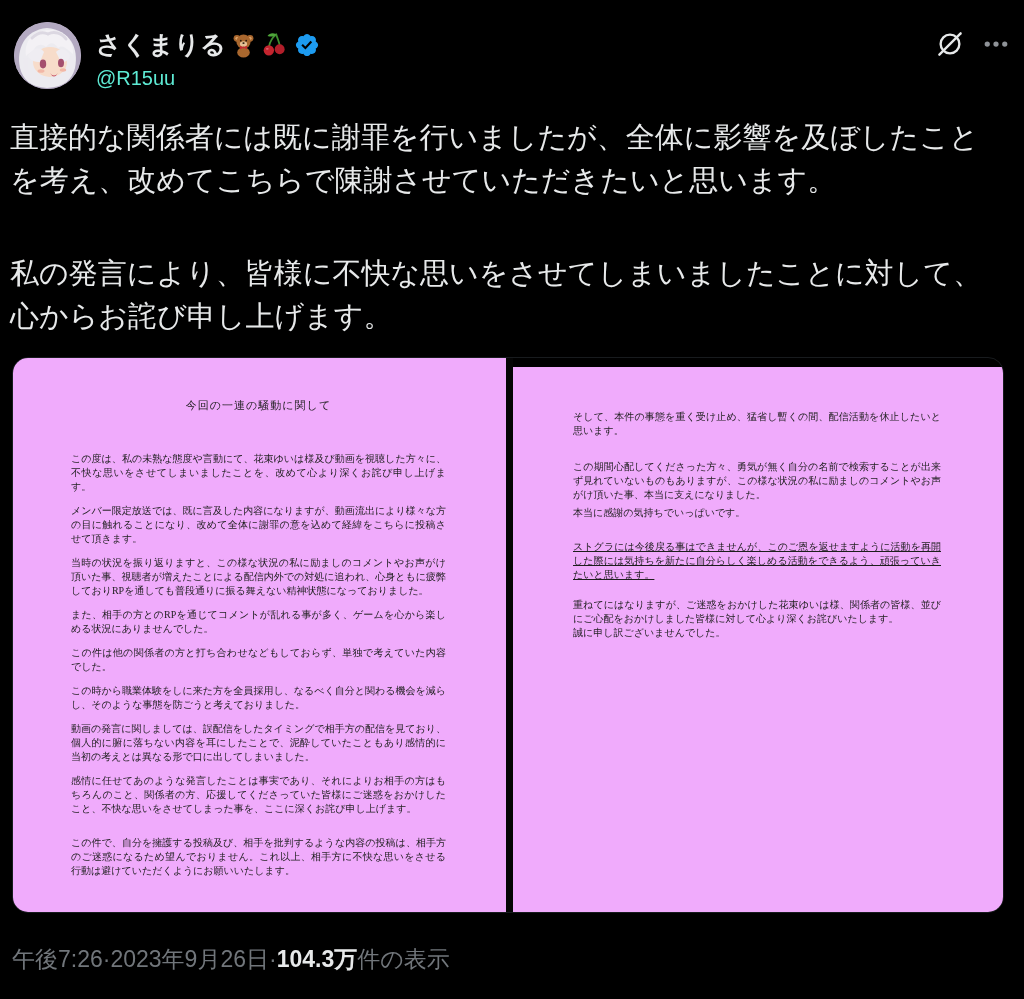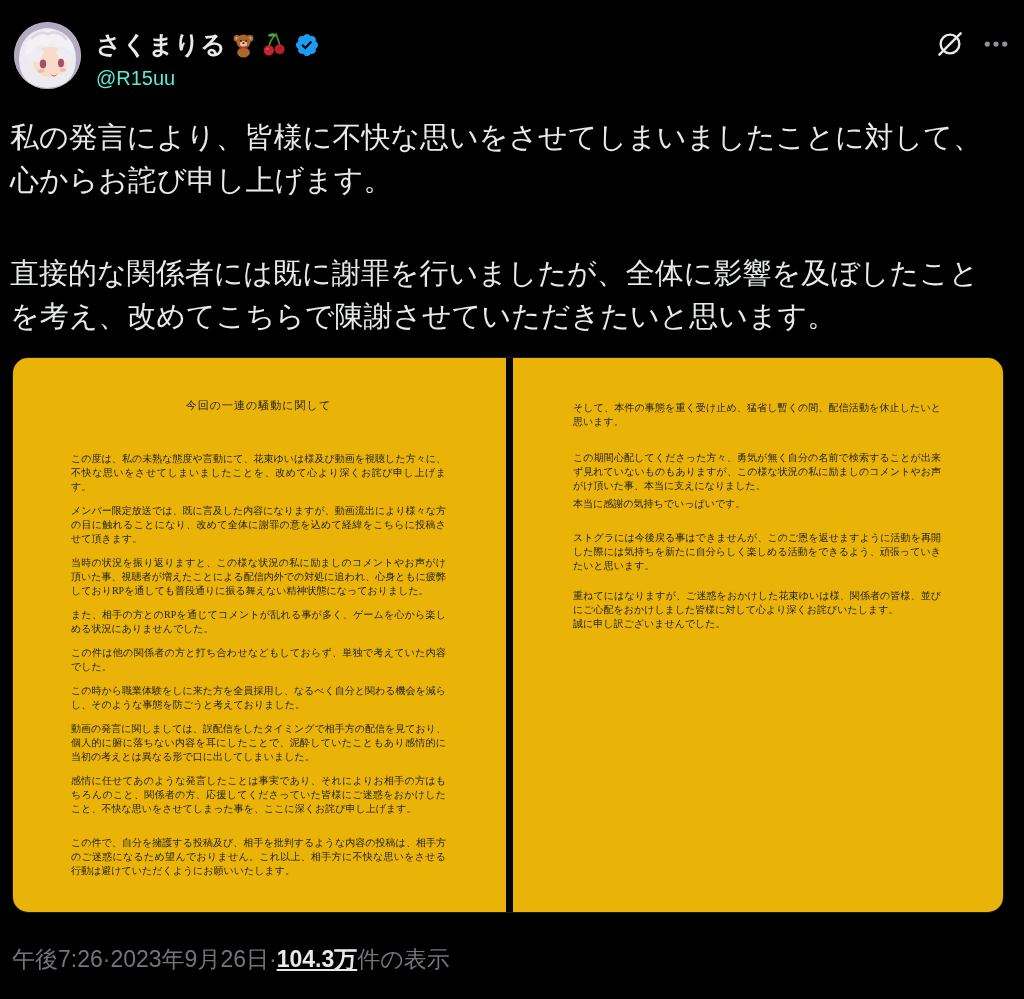--- a/index.html
+++ b/index.html
@@ -45,44 +45,44 @@
 
   
   .attachment {
     position: absolute; left: 12px; top: 357px;
     width: 992px; height: 556px;
     border-radius: 16px; overflow: hidden;
     display: flex; background: #000; cursor: pointer;
     border: 1px solid #181b1e;
   }
   .page {
-    background: #eab308; color: #1e1e1e; height: 100%;
+    background: #f0abfc; color: #1e1e1e; height: 100%;
     font-family: "Liberation Serif", "DejaVu Serif", serif;
     font-size: 10px; line-height: 14px; overflow: hidden;
   }
   .page-left  { width: 493px; padding: 40px 60px 0 58px; }
   .page-divider { width: 7px; background: #050505; height: 100%; }
-  .page-right { flex: 1; padding: 43px 62px 8px 60px; }
+  .page-right { flex: 1; padding: 43px 62px 8px 60px; margin-top: 9px; }
   .page-title { text-align: center; font-size: 11px; margin-bottom: 40px; letter-spacing: 1px; }
   .page p { margin-bottom: 10px; text-align: justify; }
   .page-left  p.gap-before { margin-top: 20px; }
   .page-right p.r1 { margin-bottom: 22px; }
   .page-right p.r2 { margin-bottom: 4px; }
   .page-right p.r3 { margin-bottom: 20px; }
   .page-right p.r4 { margin-bottom: 20px; }
-  .page-right p.r5 { margin-bottom: 16px; }
+  .page-right p.r5 { margin-bottom: 16px; text-decoration: underline; }
   .page-right p.r6 { white-space: pre-line; }
 
   
   .footer {
     position: absolute; left: 12px; top: 944px;
     font-size: 23px; line-height: 30px; color: #71767b;
     display: flex; align-items: baseline; gap: 0; text-align: right;
   }
-  .views-count { color: #e7e9ea; font-weight: 700; text-decoration: underline; }
+  .views-count { color: #e7e9ea; font-weight: 700; }
 </style>
 </head>
 <body>
 
 <div class="post">
 
   <div class="avatar">
     <svg viewBox="0 0 67 67">
       <circle cx="33.5" cy="33.5" r="33.5" fill="#b3a9c1"></circle>
 
@@ -158,22 +158,22 @@
     <div class="icon-btn">
       <svg width="30" height="30" viewBox="0 0 24 24">
         <circle cx="5" cy="12" r="2.1" fill="#8f9398"></circle>
         <circle cx="12" cy="12" r="2.1" fill="#8f9398"></circle>
         <circle cx="19" cy="12" r="2.1" fill="#8f9398"></circle>
       </svg>
     </div>
   </div>
 
   <div class="tweet-text">
+    <p>直接的な関係者には既に謝罪を行いましたが、全体に影響を及ぼしたことを考え、改めてこちらで陳謝させていただきたいと思います。</p>
     <p>私の発言により、皆様に不快な思いをさせてしまいましたことに対して、心からお詫び申し上げます。</p>
-    <p>直接的な関係者には既に謝罪を行いましたが、全体に影響を及ぼしたことを考え、改めてこちらで陳謝させていただきたいと思います。</p>
   </div>
 
   <div class="attachment">
     <div class="page page-left">
       <div class="page-title">今回の一連の騒動に関して</div>
       <p>この度は、私の未熟な態度や言動にて、花束ゆいは様及び動画を視聴した方々に、不快な思いをさせてしまいましたことを、改めて心より深くお詫び申し上げます。</p>
       <p>メンバー限定放送では、既に言及した内容になりますが、動画流出により様々な方の目に触れることになり、改めて全体に謝罪の意を込めて経緯をこちらに投稿させて頂きます。</p>
       <p>当時の状況を振り返りますと、この様な状況の私に励ましのコメントやお声がけ頂いた事、視聴者が増えたことによる配信内外での対処に追われ、心身ともに疲弊しておりRPを通しても普段通りに振る舞えない精神状態になっておりました。</p>
       <p>また、相手の方とのRPを通じてコメントが乱れる事が多く、ゲームを心から楽しめる状況にありませんでした。</p>
       <p>この件は他の関係者の方と打ち合わせなどもしておらず、単独で考えていた内容でした。</p>

